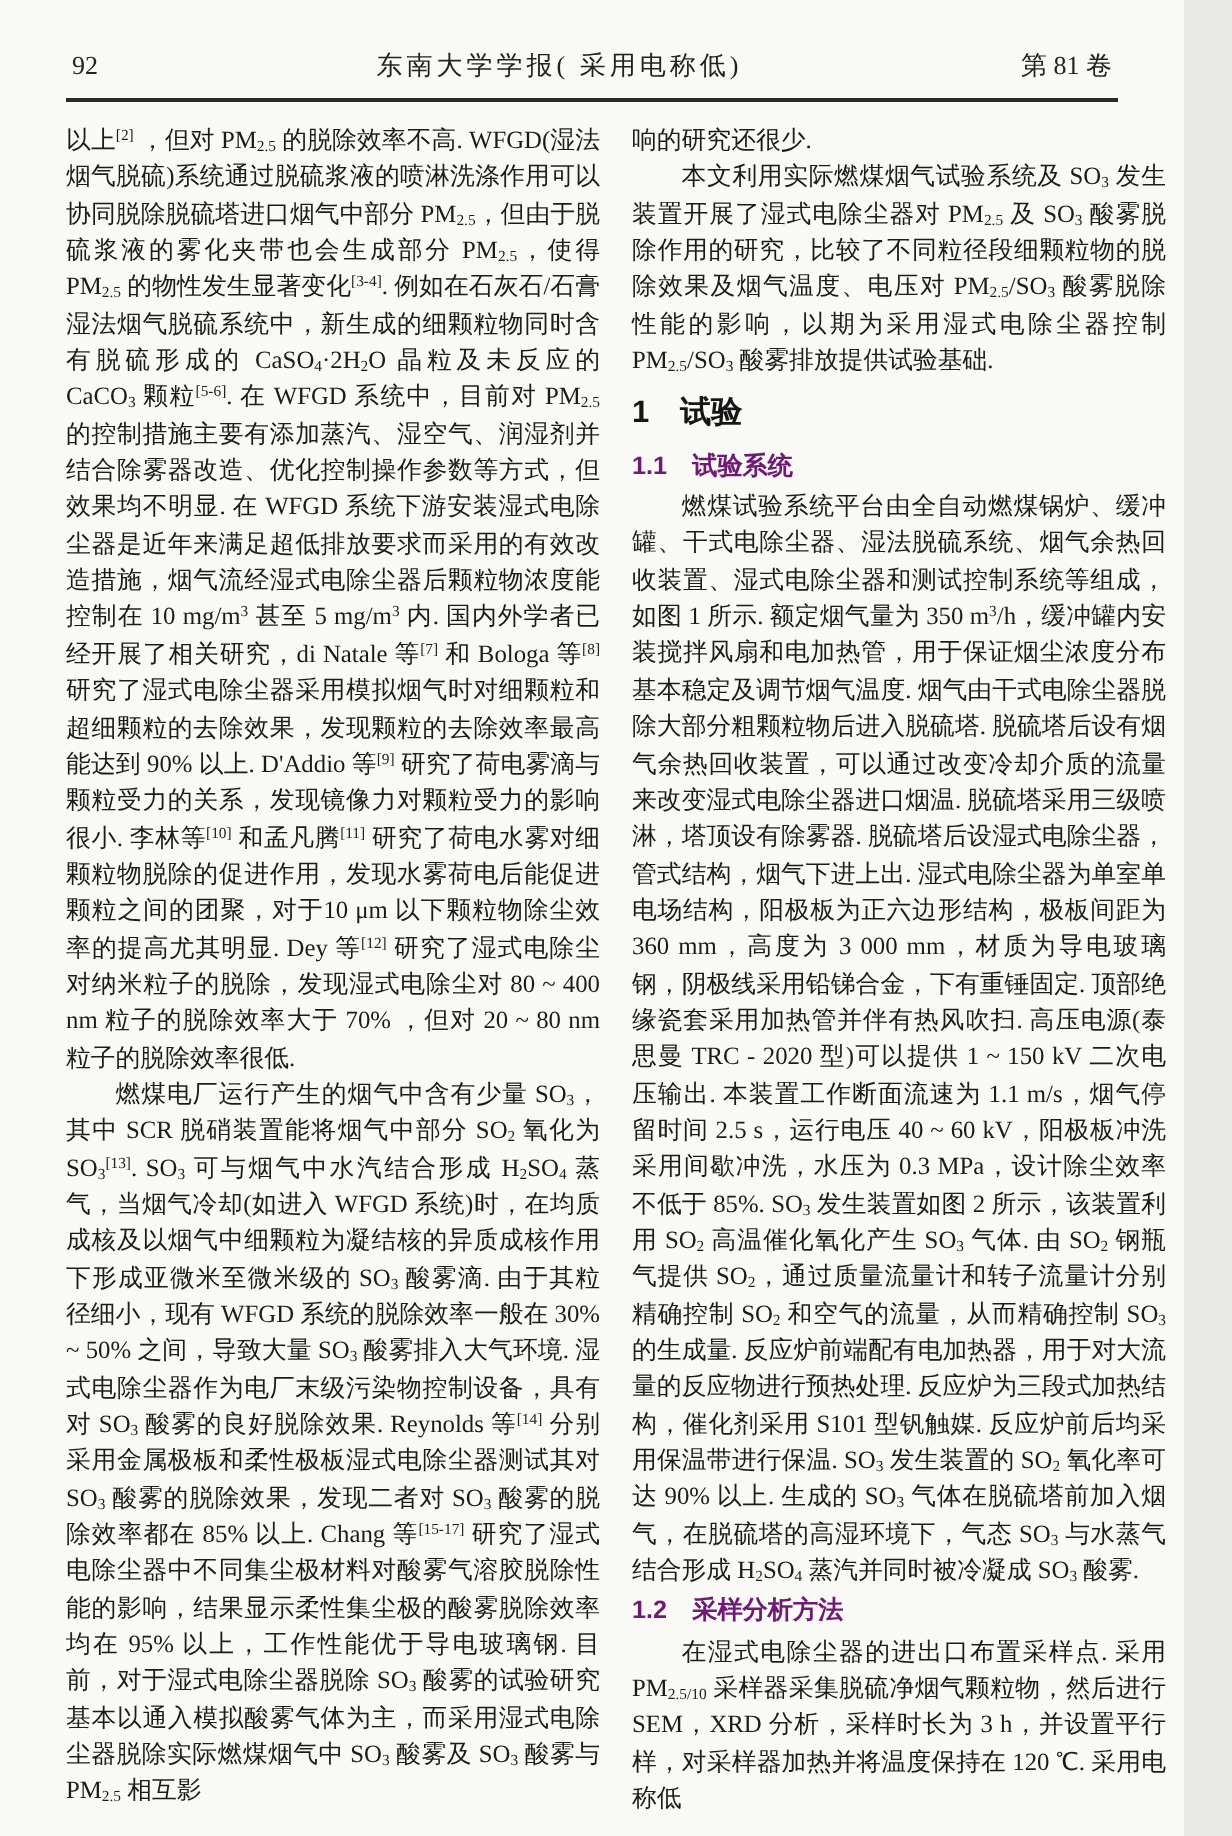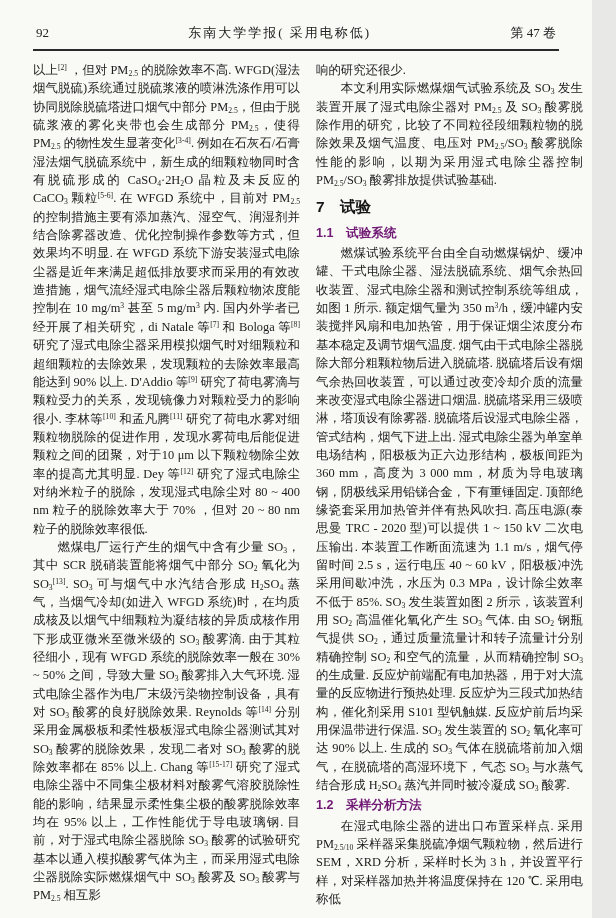--- a/index.html
+++ b/index.html
@@ -66,34 +66,34 @@
   }
 </style>
 </head>
 <body>
 
 <div class="page">
 
   <div class="header">
     <span>92</span>
     <span class="center">东南大学学报( 采用电称低)</span>
-    <span>第 47 卷</span>
+    <span>第 81 卷</span>
   </div>
 
   <div class="header-rule"></div>
 
   <div class="columns">
     <div class="col" id="col-left">
         <p>以上<sup>[2]</sup> ，但对 PM<sub>2.5</sub> 的脱除效率不高. WFGD(湿法烟气脱硫)系统通过脱硫浆液的喷淋洗涤作用可以协同脱除脱硫塔进口烟气中部分 PM<sub>2.5</sub>，但由于脱硫浆液的雾化夹带也会生成部分 PM<sub>2.5</sub>，使得 PM<sub>2.5</sub> 的物性发生显著变化<sup>[3-4]</sup>. 例如在石灰石/石膏湿法烟气脱硫系统中，新生成的细颗粒物同时含有脱硫形成的 CaSO<sub>4</sub>·2H<sub>2</sub>O 晶粒及未反应的 CaCO<sub>3</sub> 颗粒<sup>[5-6]</sup>. 在 WFGD 系统中，目前对 PM<sub>2.5</sub> 的控制措施主要有添加蒸汽、湿空气、润湿剂并结合除雾器改造、优化控制操作参数等方式，但效果均不明显. 在 WFGD 系统下游安装湿式电除尘器是近年来满足超低排放要求而采用的有效改造措施，烟气流经湿式电除尘器后颗粒物浓度能控制在 10 mg/m<sup>3</sup> 甚至 5 mg/m<sup>3</sup> 内. 国内外学者已经开展了相关研究，di Natale 等<sup>[7]</sup> 和 Bologa 等<sup>[8]</sup> 研究了湿式电除尘器采用模拟烟气时对细颗粒和超细颗粒的去除效果，发现颗粒的去除效率最高能达到 90% 以上. D'Addio 等<sup>[9]</sup> 研究了荷电雾滴与颗粒受力的关系，发现镜像力对颗粒受力的影响很小. 李林等<sup>[10]</sup> 和孟凡腾<sup>[11]</sup> 研究了荷电水雾对细颗粒物脱除的促进作用，发现水雾荷电后能促进颗粒之间的团聚，对于10 μm 以下颗粒物除尘效率的提高尤其明显. Dey 等<sup>[12]</sup> 研究了湿式电除尘对纳米粒子的脱除，发现湿式电除尘对 80 ~ 400 nm 粒子的脱除效率大于 70% ，但对 20 ~ 80 nm 粒子的脱除效率很低.</p>
         <p class="indent">燃煤电厂运行产生的烟气中含有少量 SO<sub>3</sub>，其中 SCR 脱硝装置能将烟气中部分 SO<sub>2</sub> 氧化为 SO<sub>3</sub><sup>[13]</sup>. SO<sub>3</sub> 可与烟气中水汽结合形成 H<sub>2</sub>SO<sub>4</sub> 蒸气，当烟气冷却(如进入 WFGD 系统)时，在均质成核及以烟气中细颗粒为凝结核的异质成核作用下形成亚微米至微米级的 SO<sub>3</sub> 酸雾滴. 由于其粒径细小，现有 WFGD 系统的脱除效率一般在 30% ~ 50% 之间，导致大量 SO<sub>3</sub> 酸雾排入大气环境. 湿式电除尘器作为电厂末级污染物控制设备，具有对 SO<sub>3</sub> 酸雾的良好脱除效果. Reynolds 等<sup>[14]</sup> 分别采用金属极板和柔性极板湿式电除尘器测试其对 SO<sub>3</sub> 酸雾的脱除效果，发现二者对 SO<sub>3</sub> 酸雾的脱除效率都在 85% 以上. Chang 等<sup>[15-17]</sup> 研究了湿式电除尘器中不同集尘极材料对酸雾气溶胶脱除性能的影响，结果显示柔性集尘极的酸雾脱除效率均在 95% 以上，工作性能优于导电玻璃钢. 目前，对于湿式电除尘器脱除 SO<sub>3</sub> 酸雾的试验研究基本以通入模拟酸雾气体为主，而采用湿式电除尘器脱除实际燃煤烟气中 SO<sub>3</sub> 酸雾及 SO<sub>3</sub> 酸雾与 PM<sub>2.5</sub> 相互影</p>
       </div>
     <div class="col" id="col-right">
         <p>响的研究还很少.</p>
         <p class="indent">本文利用实际燃煤烟气试验系统及 SO<sub>3</sub> 发生装置开展了湿式电除尘器对 PM<sub>2.5</sub> 及 SO<sub>3</sub> 酸雾脱除作用的研究，比较了不同粒径段细颗粒物的脱除效果及烟气温度、电压对 PM<sub>2.5</sub>/SO<sub>3</sub> 酸雾脱除性能的影响，以期为采用湿式电除尘器控制 PM<sub>2.5</sub>/SO<sub>3</sub> 酸雾排放提供试验基础.</p>
-        <div class="h1">7　试验</div>
+        <div class="h1">1　试验</div>
         <div class="h2">1.1　试验系统</div>
         <p class="indent">燃煤试验系统平台由全自动燃煤锅炉、缓冲罐、干式电除尘器、湿法脱硫系统、烟气余热回收装置、湿式电除尘器和测试控制系统等组成，如图 1 所示. 额定烟气量为 350 m<sup>3</sup>/h，缓冲罐内安装搅拌风扇和电加热管，用于保证烟尘浓度分布基本稳定及调节烟气温度. 烟气由干式电除尘器脱除大部分粗颗粒物后进入脱硫塔. 脱硫塔后设有烟气余热回收装置，可以通过改变冷却介质的流量来改变湿式电除尘器进口烟温. 脱硫塔采用三级喷淋，塔顶设有除雾器. 脱硫塔后设湿式电除尘器，管式结构，烟气下进上出. 湿式电除尘器为单室单电场结构，阳极板为正六边形结构，极板间距为 360 mm，高度为 3 000 mm，材质为导电玻璃钢，阴极线采用铅锑合金，下有重锤固定. 顶部绝缘瓷套采用加热管并伴有热风吹扫. 高压电源(泰思曼 TRC - 2020 型)可以提供 1 ~ 150 kV 二次电压输出. 本装置工作断面流速为 1.1 m/s，烟气停留时间 2.5 s，运行电压 40 ~ 60 kV，阳极板冲洗采用间歇冲洗，水压为 0.3 MPa，设计除尘效率不低于 85%. SO<sub>3</sub> 发生装置如图 2 所示，该装置利用 SO<sub>2</sub> 高温催化氧化产生 SO<sub>3</sub> 气体. 由 SO<sub>2</sub> 钢瓶气提供 SO<sub>2</sub>，通过质量流量计和转子流量计分别精确控制 SO<sub>2</sub> 和空气的流量，从而精确控制 SO<sub>3</sub> 的生成量. 反应炉前端配有电加热器，用于对大流量的反应物进行预热处理. 反应炉为三段式加热结构，催化剂采用 S101 型钒触媒. 反应炉前后均采用保温带进行保温. SO<sub>3</sub> 发生装置的 SO<sub>2</sub> 氧化率可达 90% 以上. 生成的 SO<sub>3</sub> 气体在脱硫塔前加入烟气，在脱硫塔的高湿环境下，气态 SO<sub>3</sub> 与水蒸气结合形成 H<sub>2</sub>SO<sub>4</sub> 蒸汽并同时被冷凝成 SO<sub>3</sub> 酸雾.</p>
         <div class="h2">1.2　采样分析方法</div>
         <p class="indent">在湿式电除尘器的进出口布置采样点. 采用 PM<sub>2.5/10</sub> 采样器采集脱硫净烟气颗粒物，然后进行 SEM，XRD 分析，采样时长为 3 h，并设置平行样，对采样器加热并将温度保持在 120 ℃. 采用电称低</p>
       </div>
   </div>
 
   <div class="footer">
     <span>http://journal. seu. edu. cn</span>
   </div>

